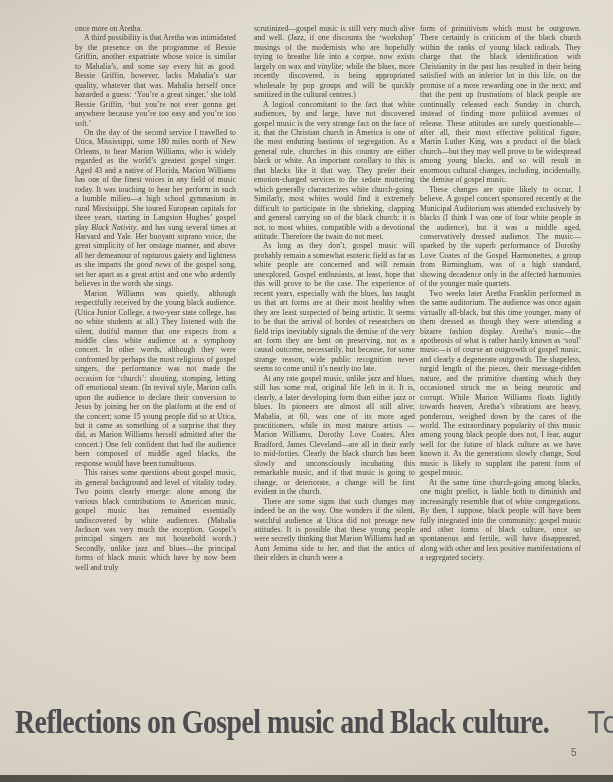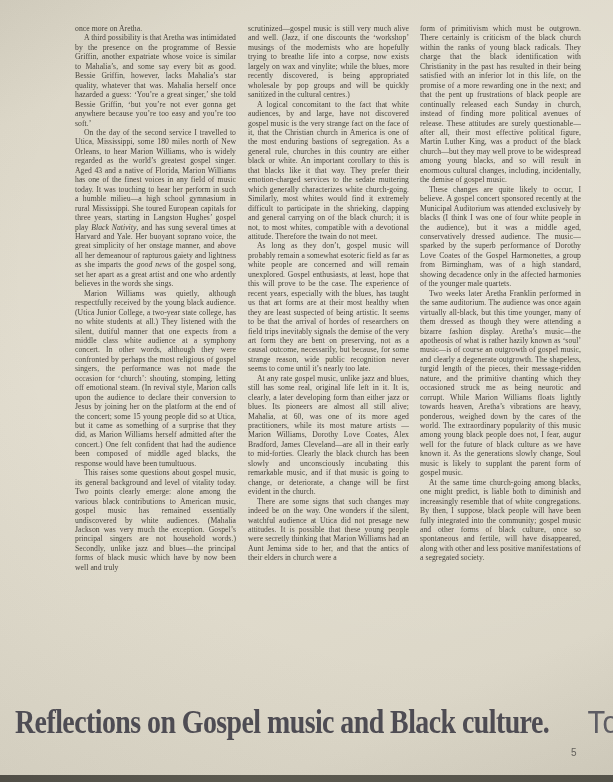--- a/index.html
+++ b/index.html
@@ -11,21 +11,21 @@
          background:radial-gradient(120% 90% at 70% 35%, rgba(255,255,255,.18) 0%, rgba(255,255,255,0) 55%, rgba(90,85,70,.10) 100%);}
   .bottom-edge{position:absolute;left:0;right:0;bottom:0;height:7px;
          background:linear-gradient(90deg,#514f47,#5b594f 40%,#545249 100%);}
 
   .col{position:absolute;top:24px;width:161px;height:648px;overflow:hidden;
        font-size:7.7px;line-height:9.45px;color:#433f38;text-align:justify;
        letter-spacing:.05px;font-family:Liberation Serif, serif;}
   .col p{margin:0;text-indent:9px;}
   .col p.first{text-indent:0;}
   #col1{left:75px;}
-  #col2{left:248px;}
+  #col2{left:254px;}
   #col3{left:420px;}
 
   .headline{position:absolute;left:15px;top:706px;width:592px;white-space:nowrap;}
   .headline .title{display:inline-block;font-family:"Liberation Serif",serif;
        font-weight:700;font-size:30px;color:#4e4c53;letter-spacing:-.6px;
        transform:scaleX(.93) scaleY(1.12);transform-origin:0 70%;}
   .headline .author{display:inline-block;font-family:"Liberation Sans",sans-serif;
        font-weight:400;font-size:29px;color:#5d5c63;letter-spacing:.6px;
        transform:scaleY(1.05);transform-origin:0 70%;margin-left:-2px;}
   .pagenum{position:absolute;left:571px;top:747px;font-family:"Liberation Sans",sans-serif;

